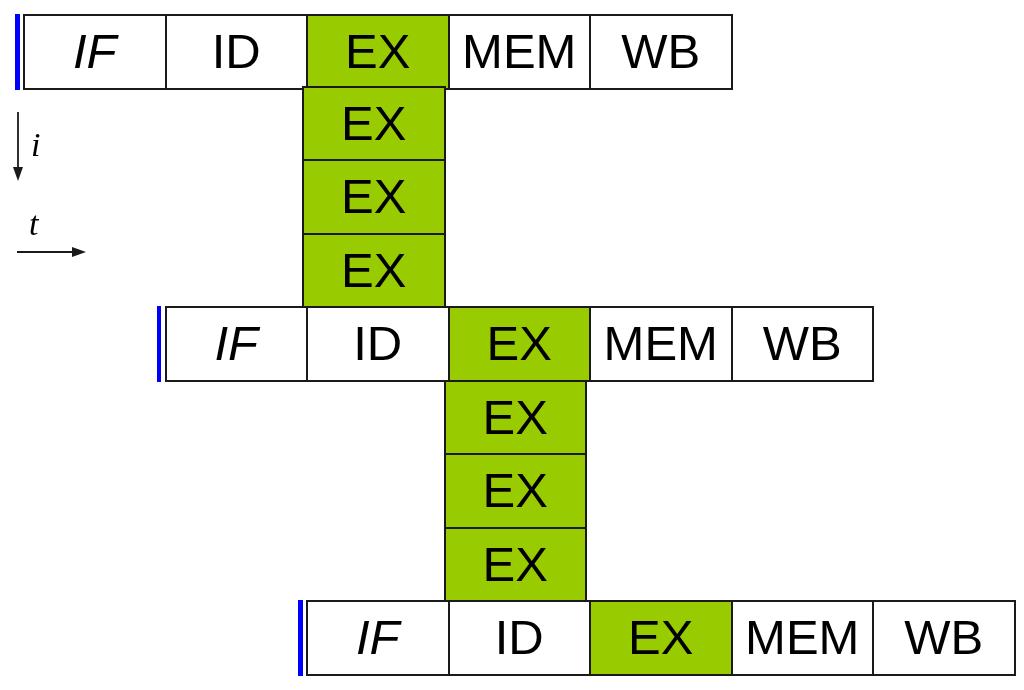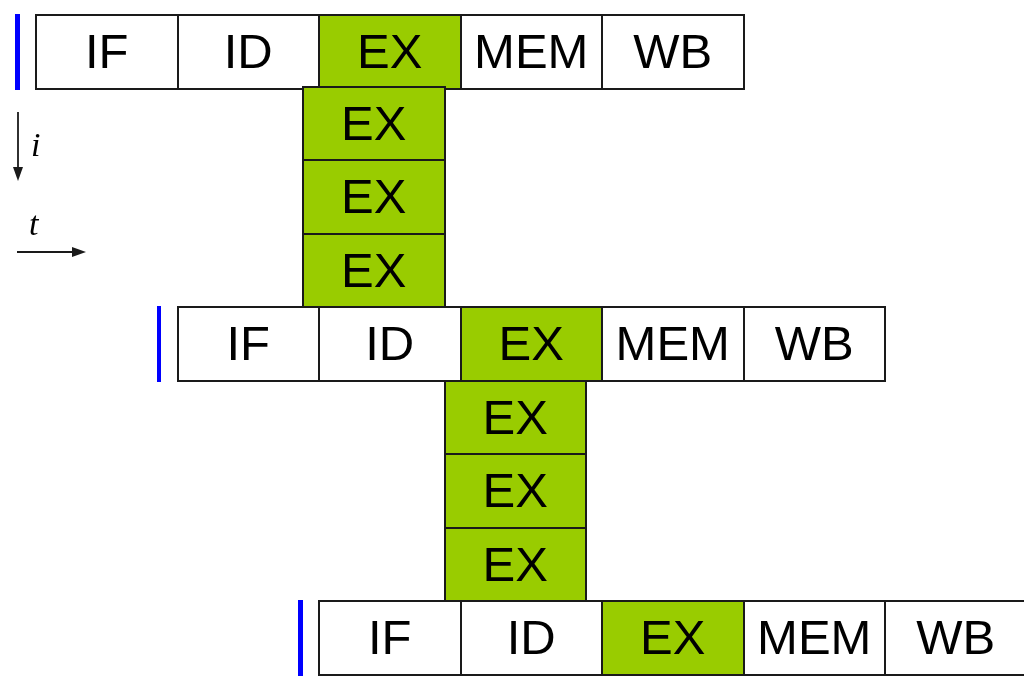--- a/index.html
+++ b/index.html
@@ -20,21 +20,21 @@
     border: 2px solid var(--border, #1a1a1a);
     background: #ffffff;
     display: flex;
     align-items: center;
     justify-content: center;
     font-size: 49px;
     line-height: 1;
     color: var(--text, #000000);
     white-space: nowrap;
   }
-  .prow .cell:first-child { margin-left: 16px; }
+  .prow .cell:first-child { margin-left: 4px; font-style: italic; }
   .cell.ex { background: var(--ex-fill, #99CC00); text-align: right; }
   .exstack { position: absolute; display: flex; flex-direction: column; }
   .exstack .cell { margin-left: 0; margin-top: -2px; }
   .exstack .cell:first-child { margin-top: 0; }
   .issue-bar {
     position: absolute;
     width: 4.5px;
     height: 75.5px;
     background: var(--issue-bar, #0000ff);
   }

